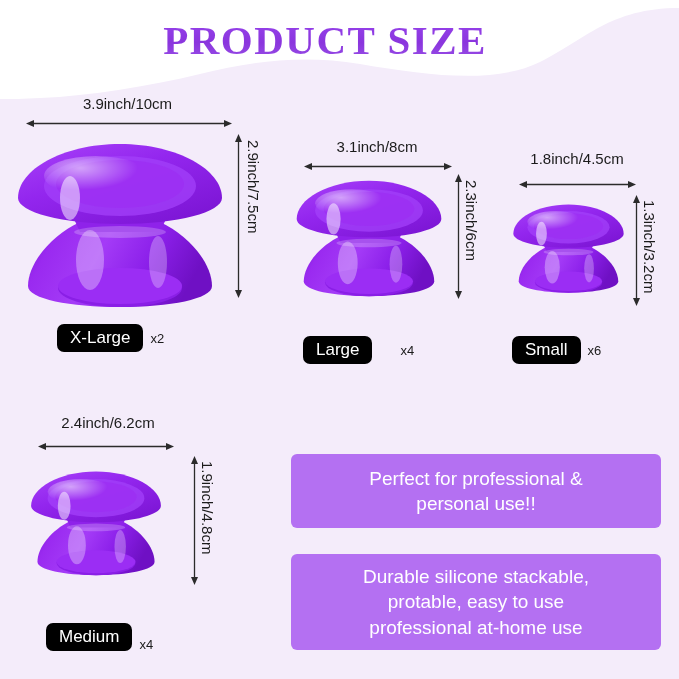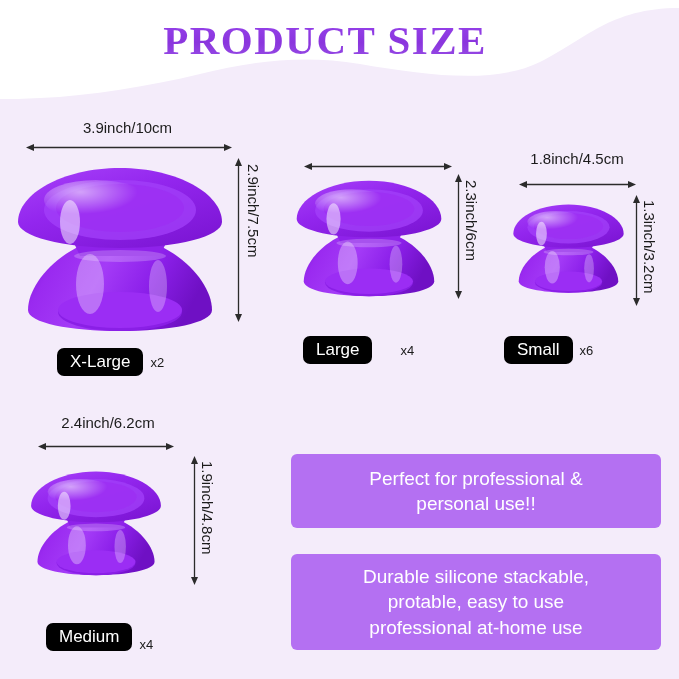--- a/index.html
+++ b/index.html
@@ -125,21 +125,21 @@
     <path d="M0,0 L679,0 L679,8
              C610,8 585,40 540,62
              C495,84 430,76 360,64
              C300,54 250,62 200,74
              C150,86 90,96 40,98
              C24,99 10,99 0,99 Z" fill="#ffffff"></path>
   </svg>
 
   <div class="title">PRODUCT SIZE</div>
 
-  <div class="cell" style="left:0px; top:112px; width:270px; height:285px;">
+  <div class="cell" style="left:0px; top:88px; width:270px; height:285px;">
 
     <div class="dim-w-label" style="left:20px; top:7px; width:215px;">3.9inch/10cm</div>
 
     <svg class="dim-w-arrow" style="left:26px; top:31px; width:206px;" viewBox="0 0 206 9" preserveAspectRatio="none">
       <line x1="5" y1="4.5" x2="201" y2="4.5" stroke="#2b2b2b" stroke-width="1.3"></line>
       <polygon points="0,4.5 8,1 8,8" fill="#2b2b2b"></polygon>
       <polygon points="206,4.5 198,1 198,8" fill="#2b2b2b"></polygon>
     </svg>
 
     <svg class="dim-h-arrow" style="left:234px; top:46px; height:164px;" viewBox="0 0 9 164" preserveAspectRatio="none">
@@ -195,20 +195,21 @@
     </div>
 
     <div class="badge-row" style="left:57px; top:236px;">
       <span class="badge">X-Large</span>
       <span class="badge-qty">x2</span>
     </div>
   </div>
 
   <div class="cell" style="left:283px; top:135px; width:200px; height:250px;">
 
+    <div class="dim-w-label" style="left:14px; top:3px; width:160px;">3.1inch/8cm</div>
 
     <svg class="dim-w-arrow" style="left:21px; top:27px; width:148px;" viewBox="0 0 148 9" preserveAspectRatio="none">
       <line x1="5" y1="4.5" x2="143" y2="4.5" stroke="#2b2b2b" stroke-width="1.3"></line>
       <polygon points="0,4.5 8,1 8,8" fill="#2b2b2b"></polygon>
       <polygon points="148,4.5 140,1 140,8" fill="#2b2b2b"></polygon>
     </svg>
 
     <svg class="dim-h-arrow" style="left:171px; top:39px; height:125px;" viewBox="0 0 9 125" preserveAspectRatio="none">
       <line x1="4.5" y1="5" x2="4.5" y2="120" stroke="#2b2b2b" stroke-width="1.3"></line>
       <polygon points="4.5,0 1,8 8,8" fill="#2b2b2b"></polygon>
@@ -308,21 +309,21 @@
         <ellipse cx="110" cy="50" rx="76" ry="30" fill="#a340f9" opacity="0.75"></ellipse>
         <ellipse cx="110" cy="48" rx="64" ry="24" fill="#9c2ef2" opacity="0.8"></ellipse>
         <ellipse cx="86" cy="40" rx="52" ry="20" fill="url(#smGloss)"></ellipse>
         <ellipse cx="60" cy="62" rx="10" ry="22" fill="#ffffff" opacity="0.5"></ellipse>
         <ellipse cx="80" cy="124" rx="14" ry="30" fill="#ffffff" opacity="0.32"></ellipse>
         <ellipse cx="148" cy="126" rx="9" ry="26" fill="#ffffff" opacity="0.28"></ellipse>
         <ellipse cx="110" cy="96" rx="46" ry="6" fill="#ffffff" opacity="0.22"></ellipse>
       </svg>
     </div>
 
-    <div class="badge-row" style="left:12px; top:191px;">
+    <div class="badge-row" style="left:20px; top:191px;">
       <span class="badge">Small</span>
       <span class="badge-qty">x6</span>
     </div>
   </div>
 
   <div class="cell" style="left:0px; top:408px; width:260px; height:262px;padding-left:32px;">
 
     <div class="dim-w-label" style="left:18px; top:6px; width:180px;">2.4inch/6.2cm</div>
 
     <svg class="dim-w-arrow" style="left:38px; top:34px; width:136px;" viewBox="0 0 136 9" preserveAspectRatio="none">

